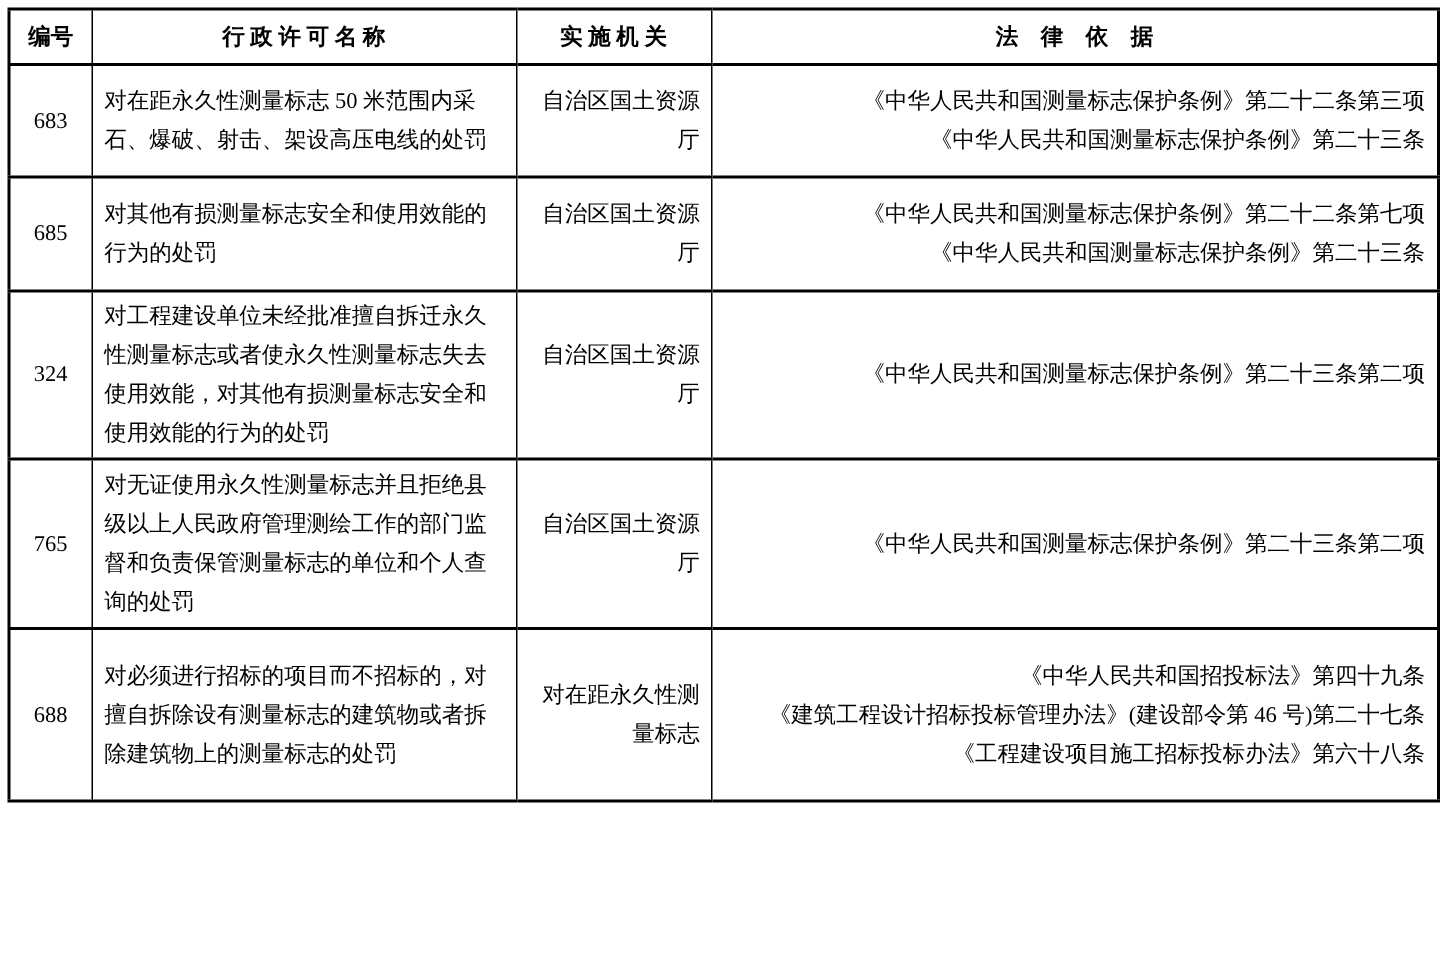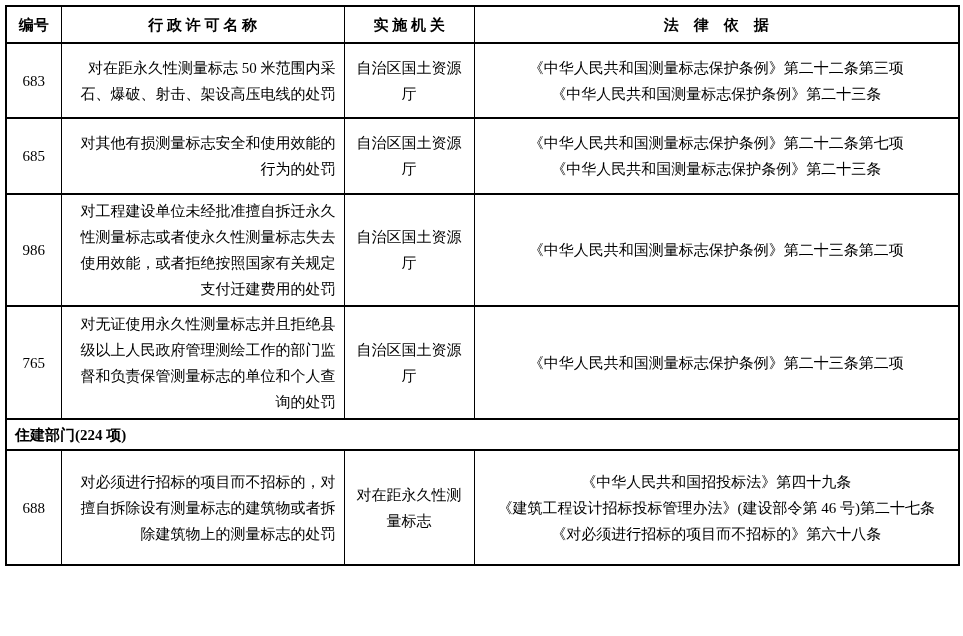--- a/index.html
+++ b/index.html
@@ -34,31 +34,31 @@
     padding: 2px 2px;
     line-height: 18px;
   }
   td.c-id {
     text-align: center;
     padding: 2px 1px;
     line-height: 18px;
   }
   td.c-name {
     line-height: 26px;
-    text-align: right;
+    text-align: left;
   }
   td.c-agency {
     line-height: 26px;
     padding: 3px 7px;
-    text-align: center;
+    text-align: right;
     margin-top: 36px;
   }
   td.c-legal {
     line-height: 26px;
-    text-align: center;
+    text-align: right;
   }
   td.c-legal .legal-line {
     white-space: nowrap;
   }
   tr.section-row td {
     font-weight: bold;
     text-align: left;
     line-height: 18px;
     padding: 4px 8px;
   }
@@ -94,42 +94,39 @@
     <tr style="height:76px">
       <td class="c-id">685</td>
       <td class="c-name">对其他有损测量标志安全和使用效能的行为的处罚</td>
       <td class="c-agency">自治区国土资源厅</td>
       <td class="c-legal">
         <div class="legal-line">《中华人民共和国测量标志保护条例》第二十二条第七项</div>
         <div class="legal-line">《中华人民共和国测量标志保护条例》第二十三条</div>
       </td>
     </tr>
     <tr style="height:110px">
-      <td class="c-id">986</td>
-      <td class="c-name">对工程建设单位未经批准擅自拆迁永久性测量标志或者使永久性测量标志失去使用效能，或者拒绝按照国家有关规定支付迁建费用的处罚</td>
+      <td class="c-id">324</td>
+      <td class="c-name">对工程建设单位未经批准擅自拆迁永久性测量标志或者使永久性测量标志失去使用效能，对其他有损测量标志安全和使用效能的行为的处罚</td>
       <td class="c-agency">自治区国土资源厅</td>
       <td class="c-legal">
         <div class="legal-line">《中华人民共和国测量标志保护条例》第二十三条第二项</div>
       </td>
     </tr>
     <tr style="height:113px">
       <td class="c-id">765</td>
       <td class="c-name">对无证使用永久性测量标志并且拒绝县级以上人民政府管理测绘工作的部门监督和负责保管测量标志的单位和个人查询的处罚</td>
       <td class="c-agency">自治区国土资源厅</td>
       <td class="c-legal">
         <div class="legal-line">《中华人民共和国测量标志保护条例》第二十三条第二项</div>
       </td>
     </tr>
-    <tr class="section-row" style="height:31px">
-      <td colspan="4">住建部门(224 项)</td>
-    </tr>
     <tr style="height:115px">
       <td class="c-id">688</td>
       <td class="c-name">对必须进行招标的项目而不招标的，对擅自拆除设有测量标志的建筑物或者拆除建筑物上的测量标志的处罚</td>
       <td class="c-agency">对在距永久性测量标志</td>
       <td class="c-legal">
         <div class="legal-line">《中华人民共和国招投标法》第四十九条</div>
         <div class="legal-line">《建筑工程设计招标投标管理办法》(建设部令第 46 号)第二十七条</div>
-        <div class="legal-line">《对必须进行招标的项目而不招标的》第六十八条</div>
+        <div class="legal-line">《工程建设项目施工招标投标办法》第六十八条</div>
       </td>
     </tr>
   </tbody>
 </table>
 
 </body></html>

